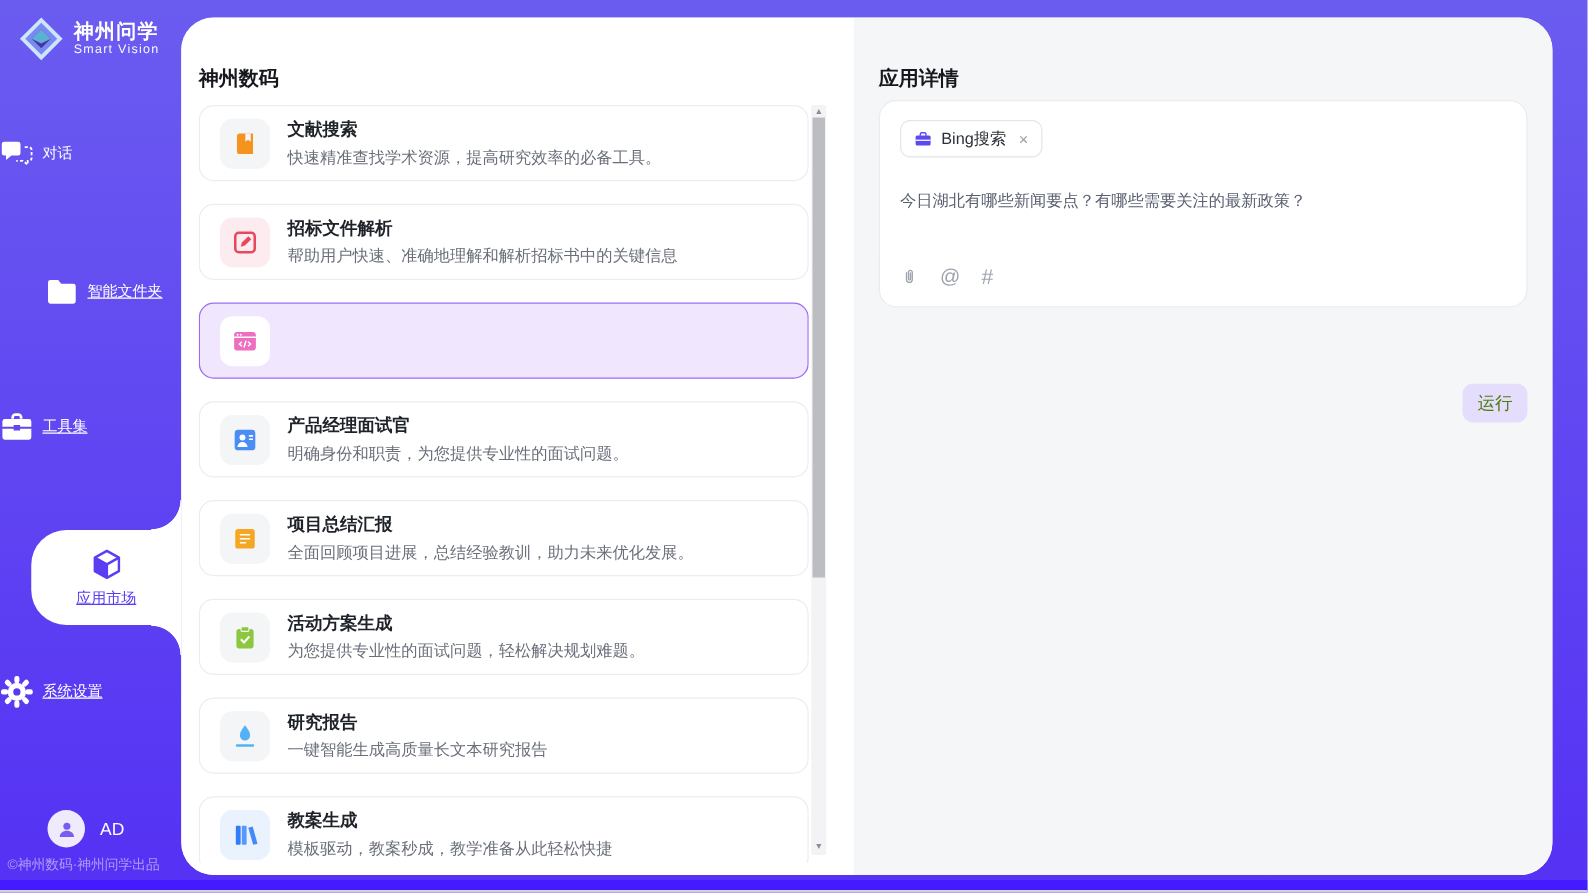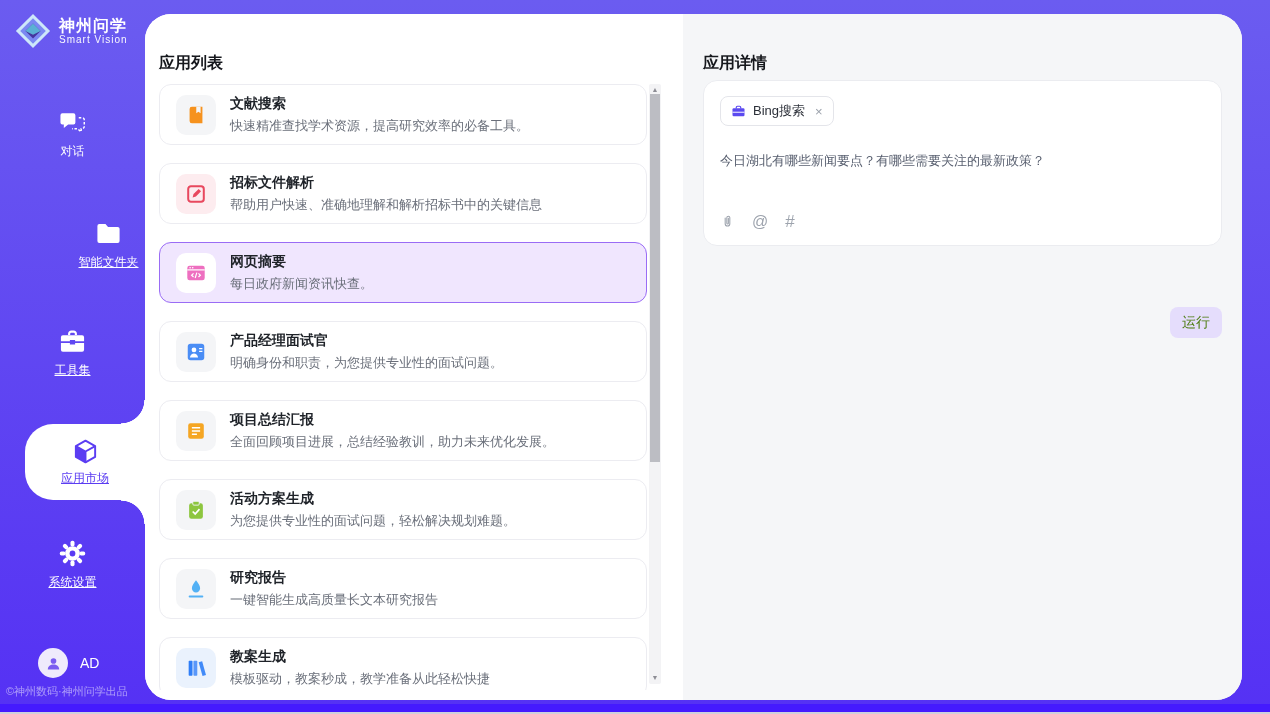--- a/index.html
+++ b/index.html
@@ -12,21 +12,21 @@
   .bottom-strip{position:absolute;left:0;right:0;bottom:2px;height:8px;background:#451afe;}
   .bottom-line{position:absolute;left:0;right:0;bottom:0;height:2px;background:#cfd0dc;}
 
   
   .sidebar{position:absolute;left:0;top:0;width:145px;height:704px;}
   .logo{position:absolute;top:12px;left:14px;display:flex;align-items:center;gap:7px;color:#fff;}
   .logo-gem svg{width:38px;height:38px;display:block;}
   .logo-texts{display:flex;flex-direction:column;line-height:1.1;}
   .logo-title{font-size:16px;font-weight:700;letter-spacing:1px;}
   .logo-sub{font-size:10px;letter-spacing:1px;opacity:.95;}
-  .nav-item{position:absolute;left:0;width:145px;display:flex;flex-direction:column;align-items:center;gap:7px;color:#fff;cursor:pointer;}
+  .nav-item{position:absolute;left:0;width:145px;display:flex;flex-direction:row;align-items:center;gap:7px;color:#fff;cursor:pointer;}
   .nav-item .nav-ic svg{width:27px;height:27px;display:block;}
   .nav-label{font-size:12px;}
   .ul{text-decoration:underline;}
   .nav-chat{top:109px;}
   .nav-folder{top:220px;padding-left:36px;}
   .nav-toolbox{top:328px;}
   .nav-gear{top:540px;}
   
   .market-tab{position:absolute;left:25px;top:424px;width:120px;height:76px;background:#fff;
     border-radius:28px 0 0 28px;display:flex;flex-direction:column;align-items:center;justify-content:center;
@@ -175,21 +175,21 @@
         </svg>
     </span>
     <span>AD</span>
   </div>
 
   <div class="sidebar-footer">©神州数码·神州问学出品</div>
 </aside>
 
 <main class="content">
   <section class="list-panel">
-    <h2 class="panel-title">应用列表</h2>
+    <h2 class="panel-title">神州数码</h2>
     <div class="app-list">
   <div class="app-item">
     <div class="app-icon" style="background: rgb(244, 245, 247); color: rgb(246, 146, 30);">
             <svg viewBox="0 0 24 24">
               <path d="M5 5.5A2.5 2.5 0 0 1 7.5 3H19v18H7.5A2.5 2.5 0 0 1 5 18.5z" fill="currentColor"></path>
               <path d="M12.3 3v7.2l2.35-1.7 2.35 1.7V3z" fill="#f4f5f7"></path>
             </svg>
           </div>
     <div class="app-texts">
       <div class="app-name">文献搜索</div>
@@ -213,24 +213,20 @@
   <div class="app-item selected">
     <div class="app-icon" style="background: rgb(255, 255, 255); color: rgb(238, 111, 192);">
             <svg viewBox="0 0 24 24">
               <rect x="2.5" y="4" width="19" height="16" rx="2.5" fill="currentColor"></rect>
               <line x1="2.5" y1="8.6" x2="21.5" y2="8.6" stroke="#fff" stroke-width="1.3"></line>
               <circle cx="5.6" cy="6.3" r="0.9" fill="#fff"></circle>
               <circle cx="8.4" cy="6.3" r="0.9" fill="#fff"></circle>
               <path d="M9.3 12.4l-2.1 2 2.1 2M14.7 12.4l2.1 2-2.1 2M12.9 11.6l-1.8 5.8" stroke="#fff" stroke-width="1.3" fill="none"></path>
             </svg>
           </div>
-    <div class="app-texts">
-      <div class="app-name">网页摘要</div>
-      <div class="app-desc">每日政府新闻资讯快查。</div>
-    </div>
   </div>
 
   <div class="app-item">
     <div class="app-icon" style="background: rgb(244, 245, 247); color: rgb(74, 141, 245);">
             <svg viewBox="0 0 24 24">
               <rect x="3" y="3" width="18" height="18" rx="3" fill="currentColor"></rect>
               <circle cx="9.8" cy="9.8" r="2.6" fill="#fff"></circle>
               <path d="M5.3 18c.6-2.9 2.3-4.3 4.5-4.3s3.9 1.4 4.5 4.3z" fill="#fff"></path>
               <path d="M15.4 8.4h3.6M15.4 11.4h3.6" stroke="#fff" stroke-width="1.4"></path>
             </svg>

